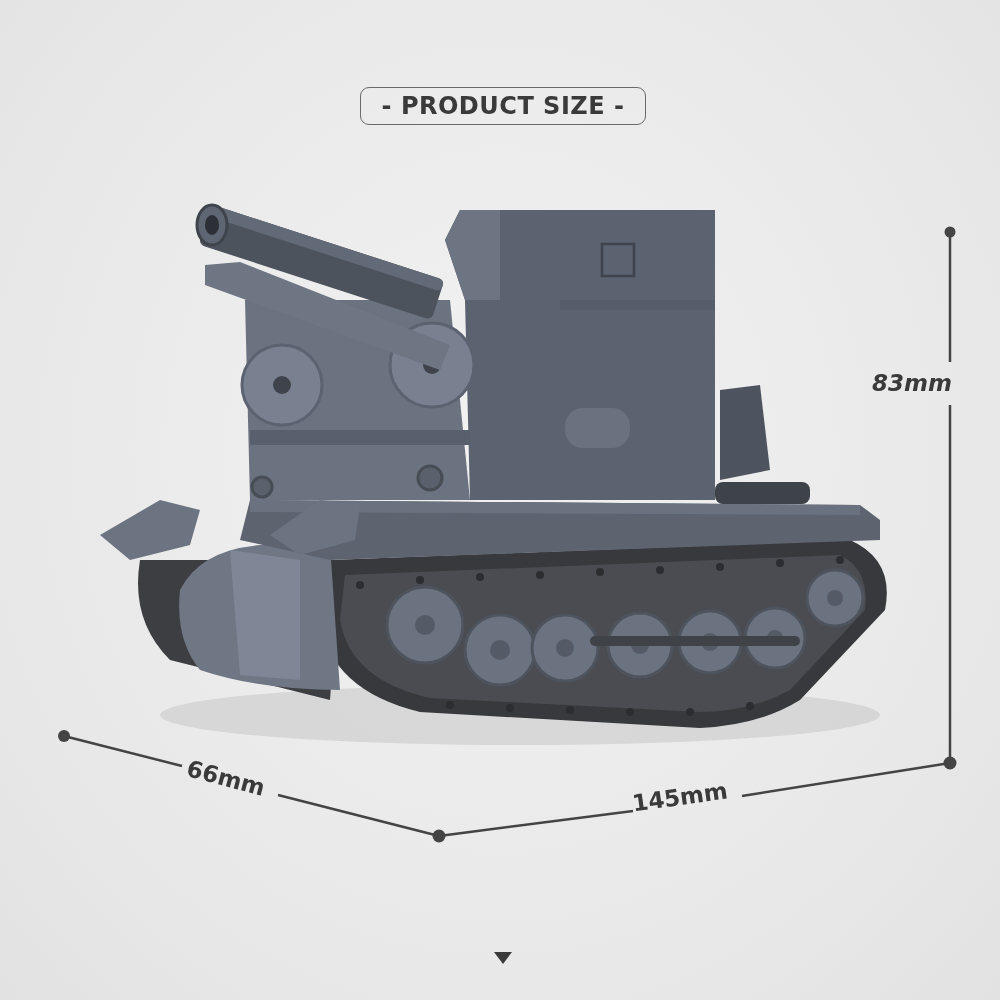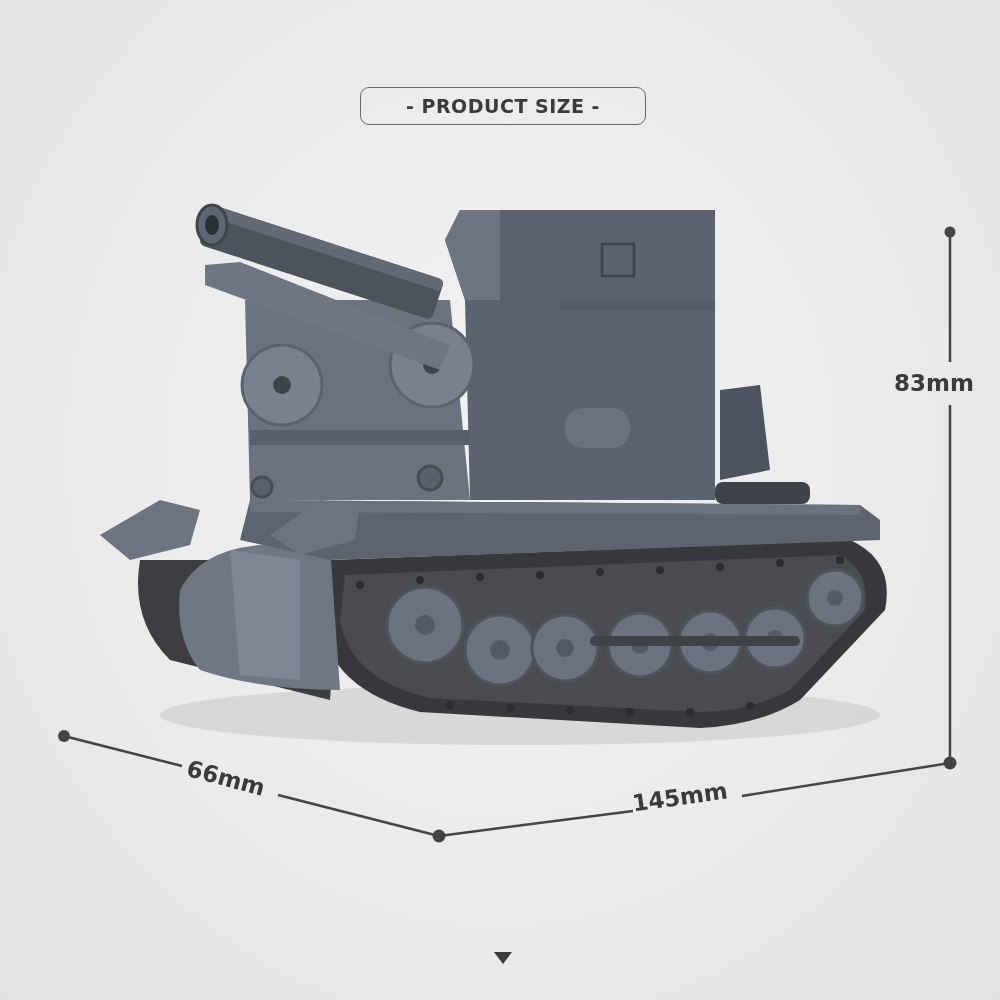--- a/index.html
+++ b/index.html
@@ -7,21 +7,21 @@
     width: 1000px; height: 1000px; position: relative; overflow: hidden;
     background: #ececec;
     background-image:
       radial-gradient(ellipse at 50% 45%, #f2f2f2 0%, #e8e8e8 70%, #e2e2e2 100%);
     font-family: "DejaVu Sans", sans-serif;
   }
   .title-box {
     position: absolute; left: 360px; top: 87px; width: 286px; height: 38px;
     border: 1.5px solid #6a6a6a; border-radius: 9px; box-sizing: border-box;
     display: flex; align-items: center; justify-content: center;
-    color: #3a3a3a; font-weight: bold; font-size: 19px; letter-spacing: 0.5px;
+    color: #3a3a3a; font-weight: bold; font-size: 24px; letter-spacing: 0.5px;
   }
   svg.overlay { position: absolute; left: 0; top: 0; }
   .dim-label {
     position: absolute; color: #3a3a3a; font-weight: bold; font-size: 23px;
     white-space: nowrap; transform-origin: center center;
   }
   .scroll-arrow {
     position: absolute; left: 494px; top: 952px; width: 0; height: 0;
     border-left: 9px solid transparent; border-right: 9px solid transparent;
     border-top: 12px solid #3a3a3a;
@@ -134,17 +134,17 @@
     <line x1="278" y1="795" x2="439" y2="836"></line>
   </g>
   <g fill="#444">
     <circle cx="950" cy="232" r="5.5"></circle>
     <circle cx="950" cy="763" r="6.5"></circle>
     <circle cx="439" cy="836" r="6.5"></circle>
     <circle cx="64" cy="736" r="6"></circle>
   </g>
 </svg>
 
-<div class="dim-label" style="left: 894px; top: 370px;">83mm</div>
+<div class="dim-label" style="left: 872px; top: 370px; font-style: italic;">83mm</div>
 <div class="dim-label" style="left: 632px; top: 784px; transform: rotate(-8deg);">145mm</div>
 <div class="dim-label" style="left: 186px; top: 765px; transform: rotate(15deg);">66mm</div>
 
 <div class="scroll-arrow"></div>
 
 </body></html>

